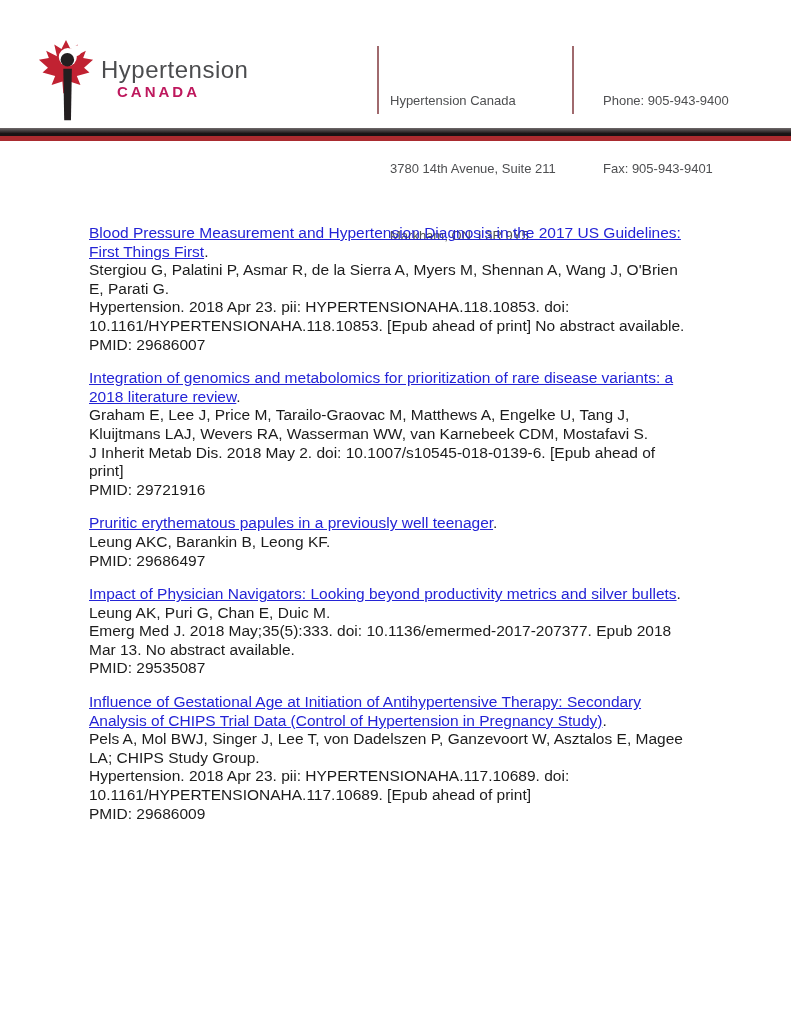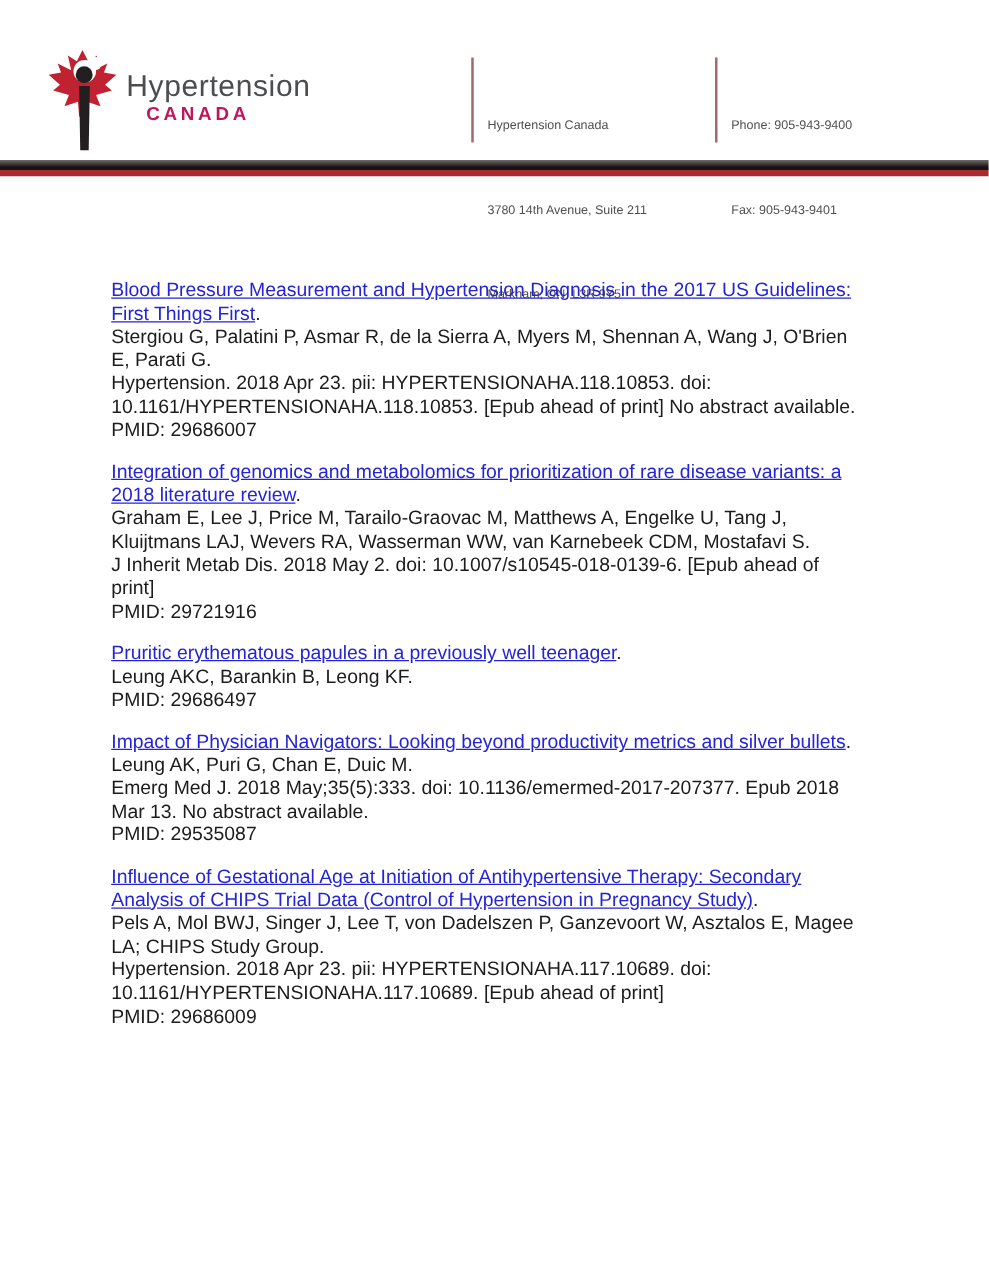--- a/index.html
+++ b/index.html
@@ -16,25 +16,25 @@
     position:absolute; left:101px; top:56px;
     font-size:24px; color:#4c4d4f; letter-spacing:0.5px;
   }
   .brand-country {
     position:absolute; left:117px; top:83px;
     font-size:15px; color:#be185d; letter-spacing:3px; font-weight:bold;
   }
   .vdiv { position:absolute; top:46px; height:68px; width:2px; background:#a06a6e; }
   .vdiv1 { left:377px; } .vdiv2 { left:572px; }
   .addr, .contact {
-    position:absolute; top:45px; font-size:10px; line-height:22.5px;
+    position:absolute; top:45px; font-size:13px; line-height:22.5px;
     color:#4e4f51; white-space:pre-wrap;
   }
   .addr { left:390px; }
-  .contact { left:585px; }
+  .contact { left:603px; }
   .contact .site { font-weight:bold; color:#2c2c2e; }
 
   .bar-black {
     position:absolute; left:0; top:128px; width:791px; height:8px;
     background:linear-gradient(to bottom,#6f696a,#171314 70%);
   }
   .bar-red {
     position:absolute; left:0; top:136px; width:791px; height:5px;
     background:#aa2b2f;
   }

